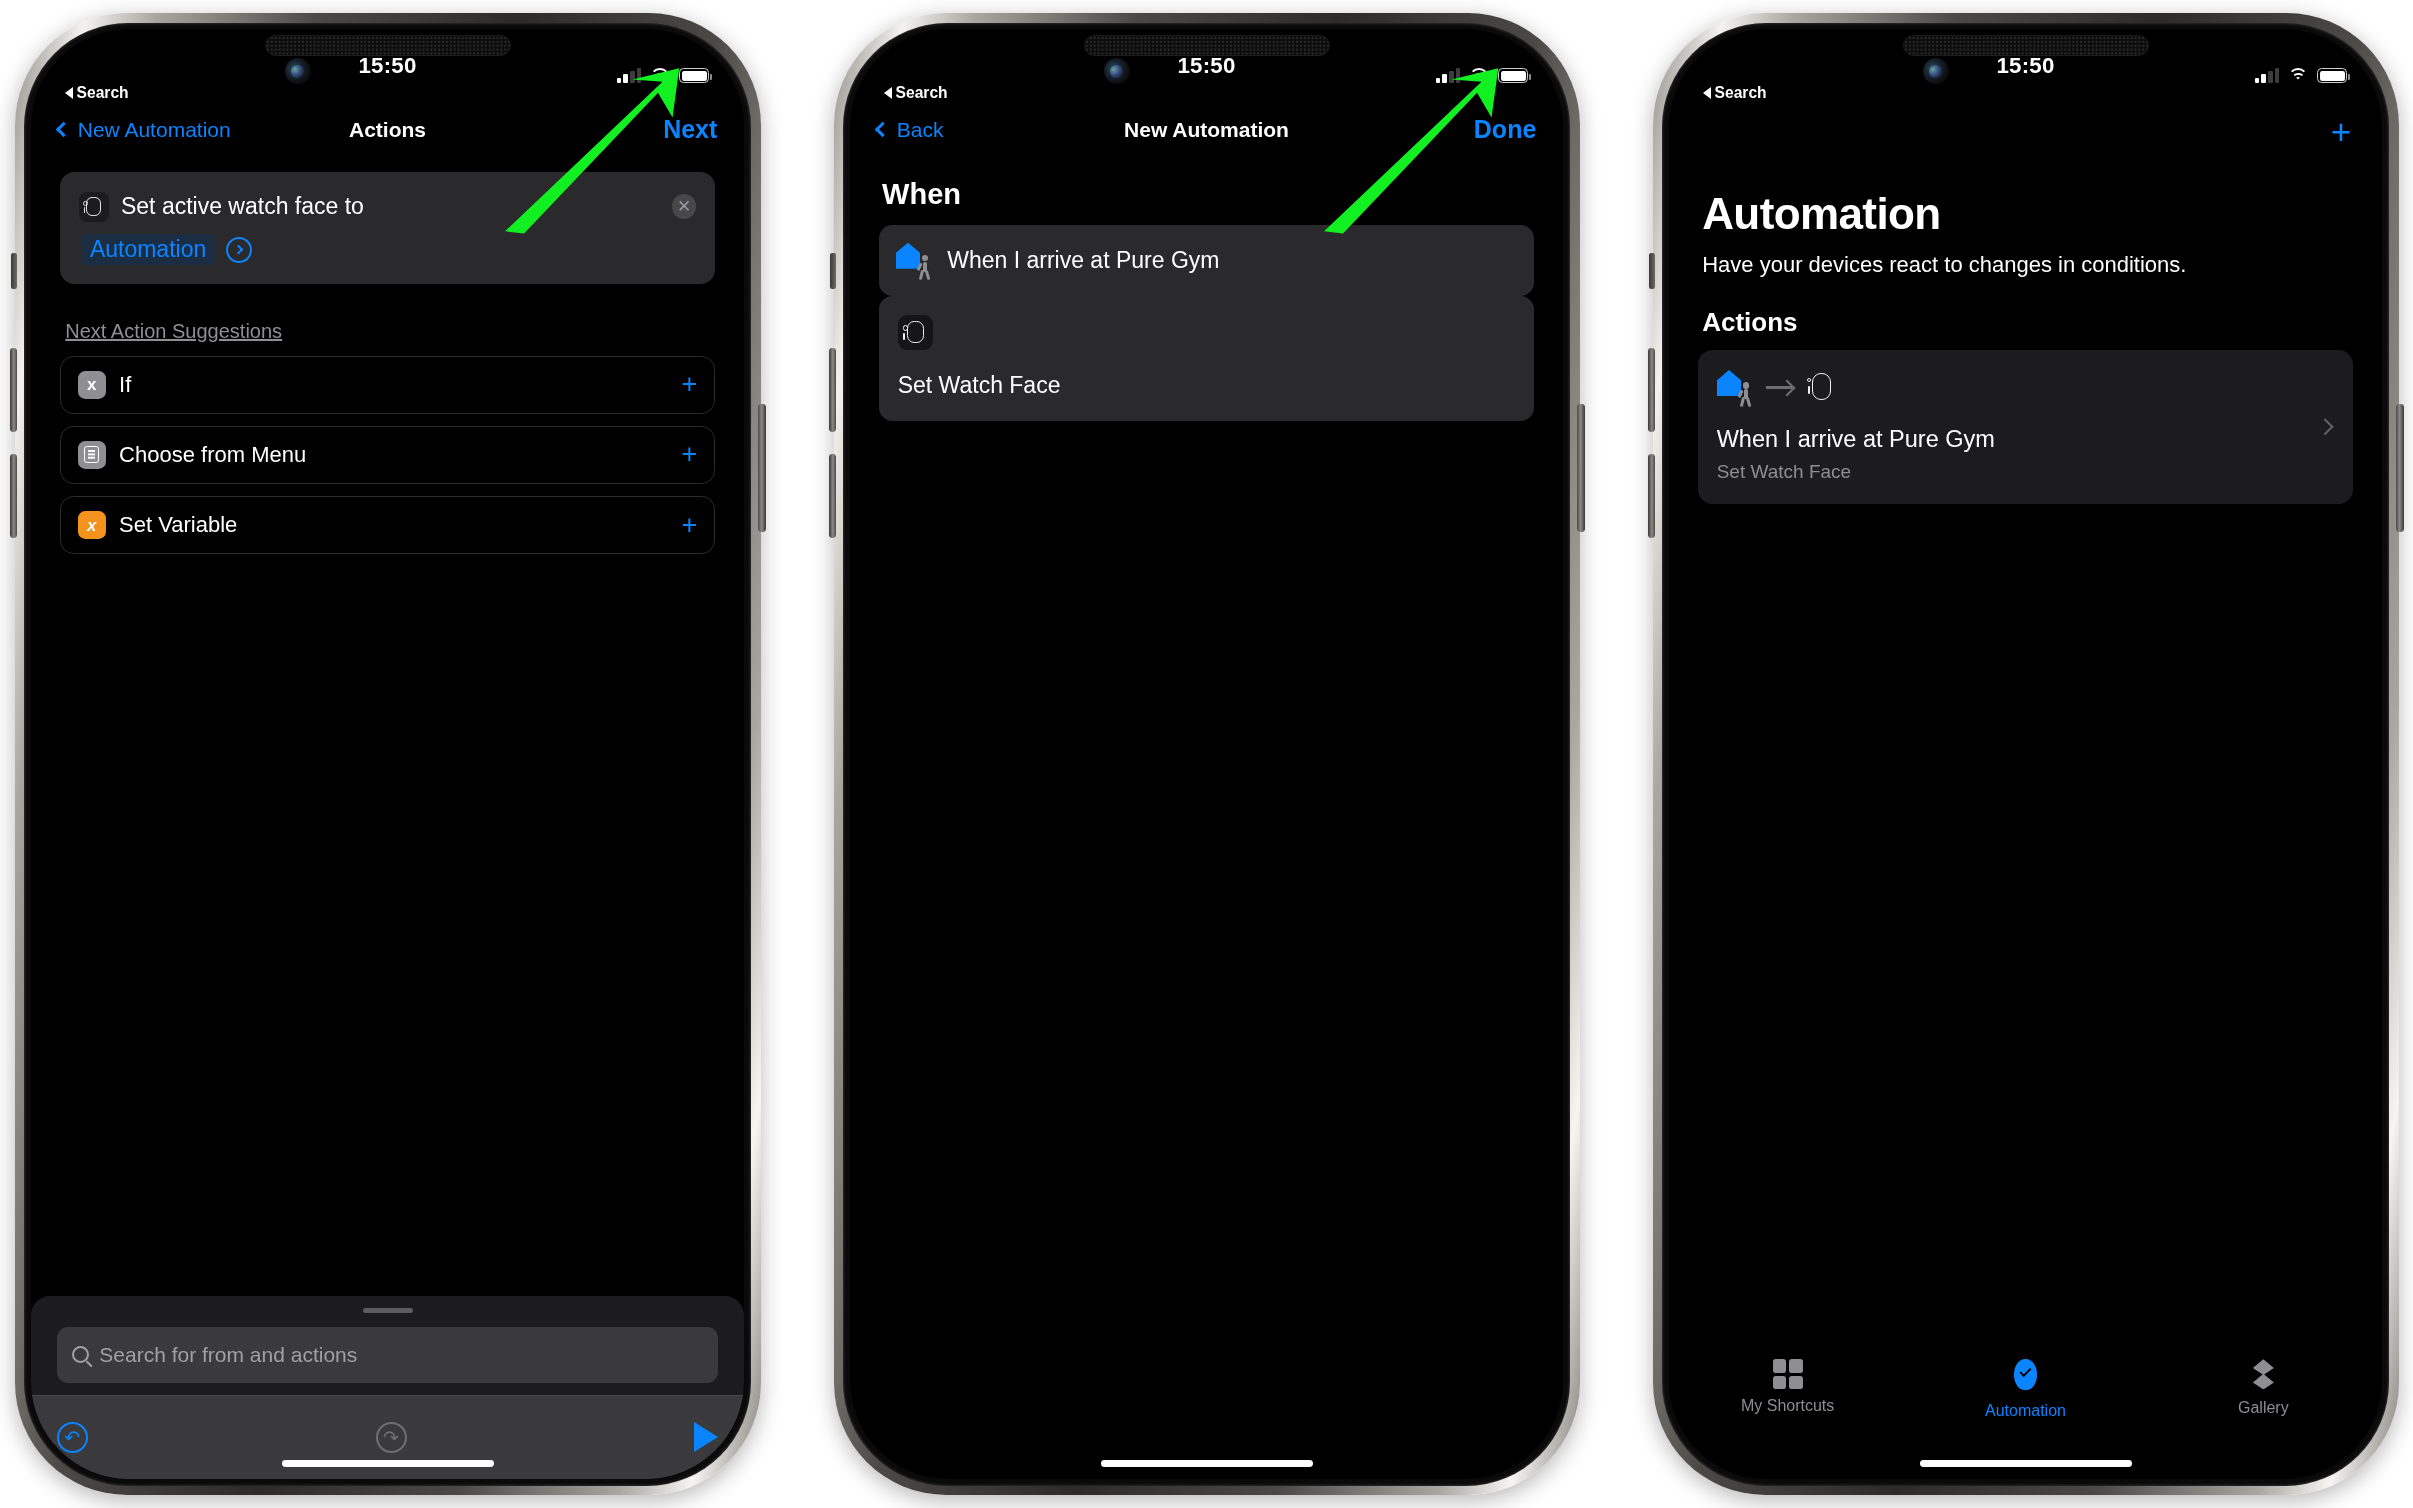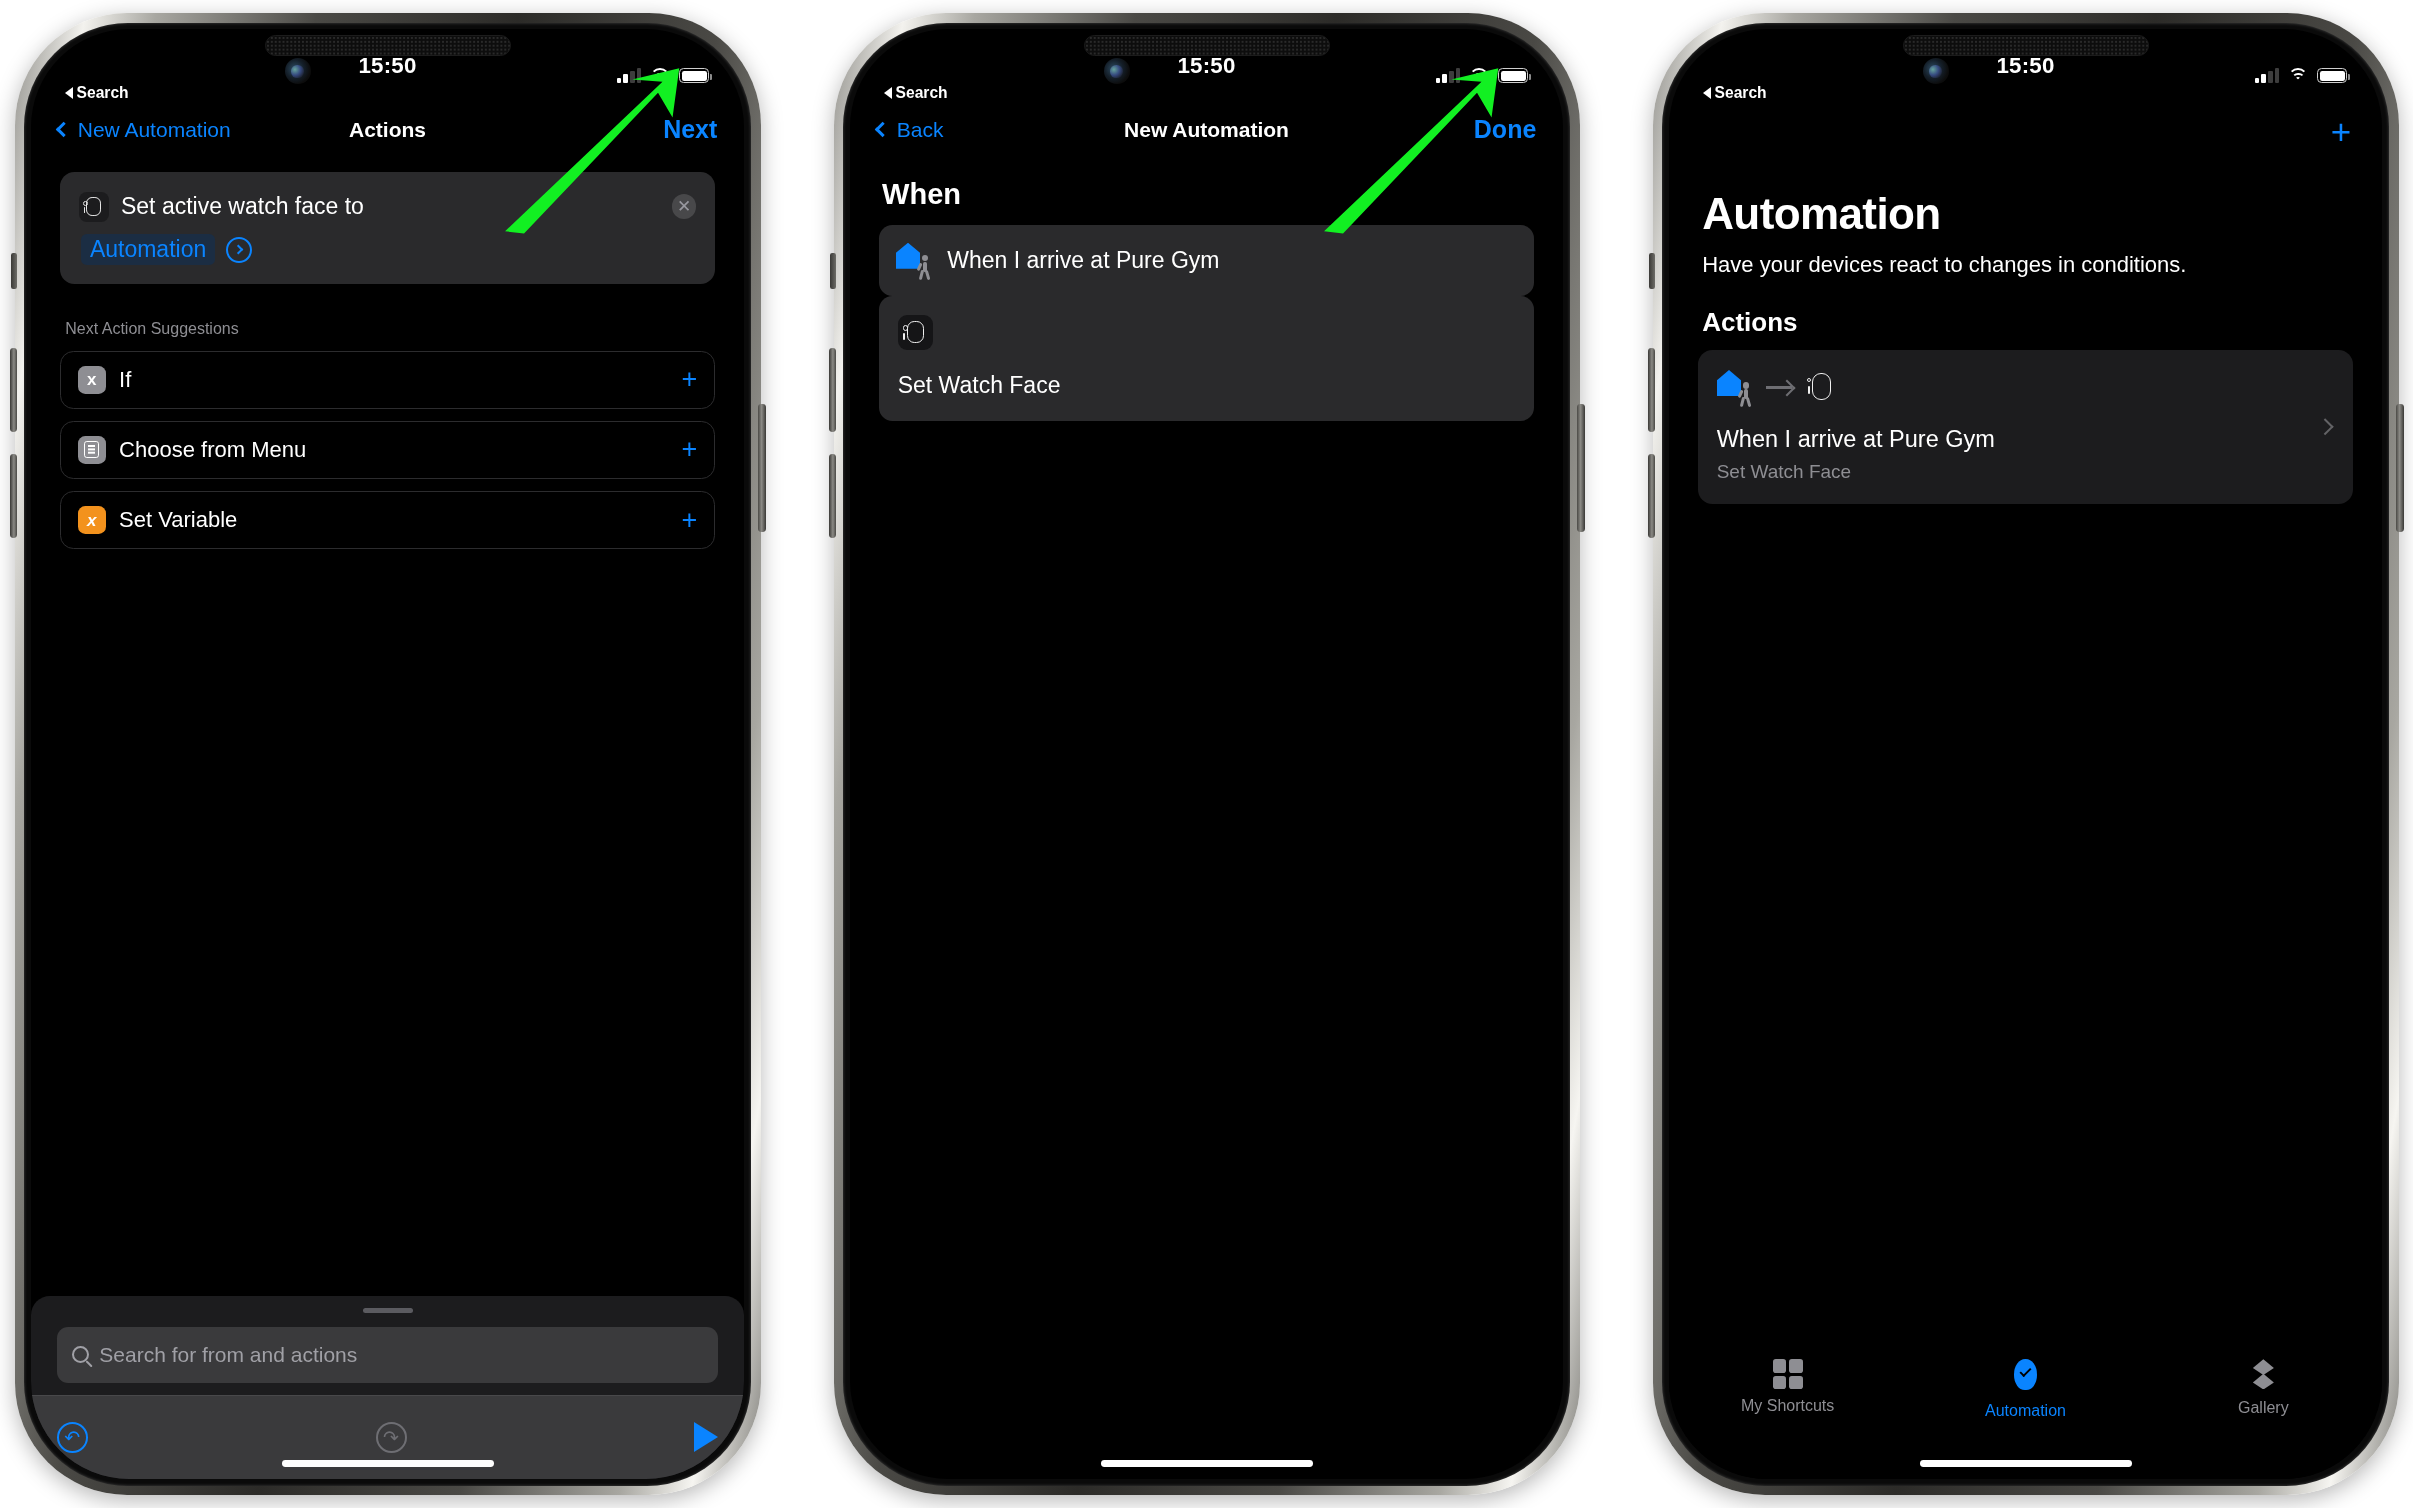--- a/index.html
+++ b/index.html
@@ -141,21 +141,21 @@
   .ac-text { font-size:23px; color:#fff; }
   .ac-close { position:absolute; right:19px; top:22.3px; width:24.6px;height:24.6px;border-radius:50%;
     background:#48484a; color:#98989f; font-size:17px; display:flex;align-items:center;justify-content:center; }
   .ac-param { display:flex; align-items:center; gap:11.2px; margin-top:12.3px; padding-left:2.2px; }
   .param-pill { background:#1b2d43; color:#0a84ff; font-size:23px; padding:2.2px 9px; border-radius:5.6px; }
   .param-chev { width:26px;height:26px;border:2.2px solid #0a84ff;border-radius:50%;
     display:flex;align-items:center;justify-content:center; }
   .param-chev i { width:6.7px;height:6.7px;border-top:2.2px solid #0a84ff;border-right:2.2px solid #0a84ff;
     transform:rotate(45deg); margin-left:-2.2px; display:block; }
 
-  .section-label { color:#8e8e93; font-size:16px; margin:36px 0 12.3px 5.6px; }
+  .section-label { color:#8e8e93; font-size:20px; margin:36px 0 12.3px 5.6px;text-decoration:underline; }
 
   .sugg { background:transparent; border:1.1px solid #2c2c2e; border-radius:13.4px;
     height:58px; display:flex; align-items:center; padding:0 17px; margin-bottom:12.3px; }
   .sugg-icon { width:28px;height:28px;border-radius:7.3px; flex:0 0 auto;
     display:flex;align-items:center;justify-content:center; }
   .sugg-icon.grey { background:#8e8e93; }
   .sugg-icon.orange { background:#f3921d; }
   .sugg-label { font-size:22px; color:#fff; margin-left:13.4px; flex:1; }
   .sugg-plus { color:#0a84ff; font-size:27px; font-weight:300; line-height:1; }
   .glyph-branch{ color:#fff;font-size:17px;font-weight:700;line-height:1; }

